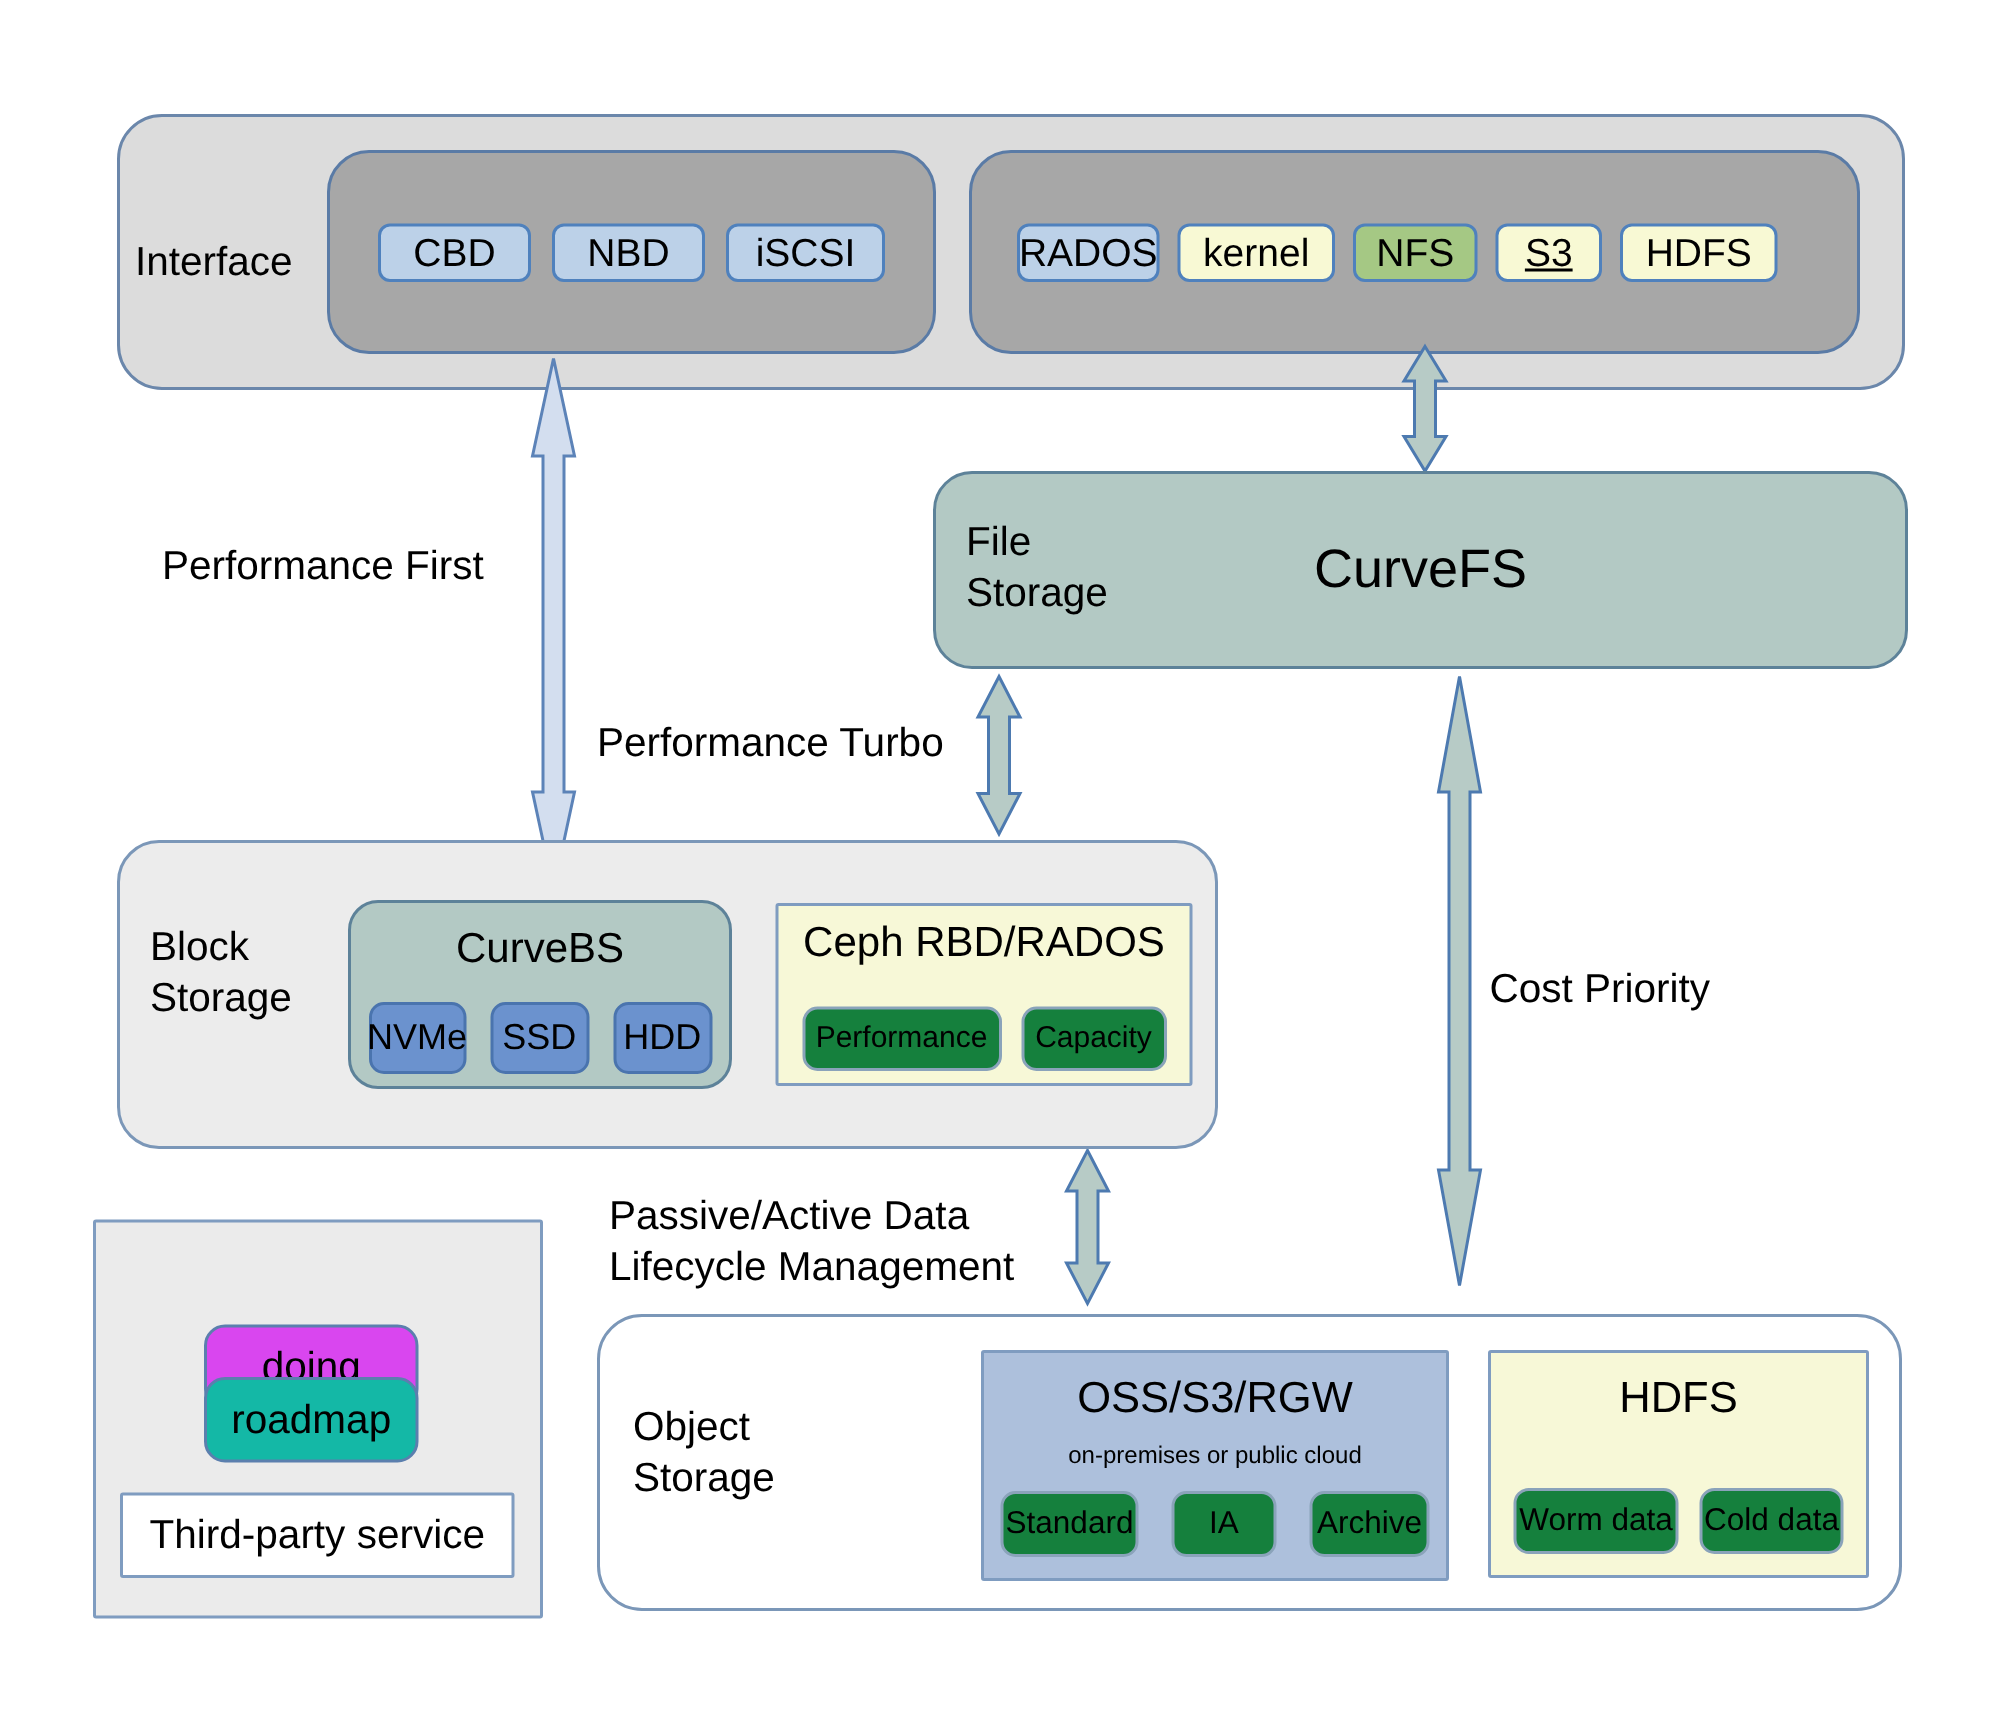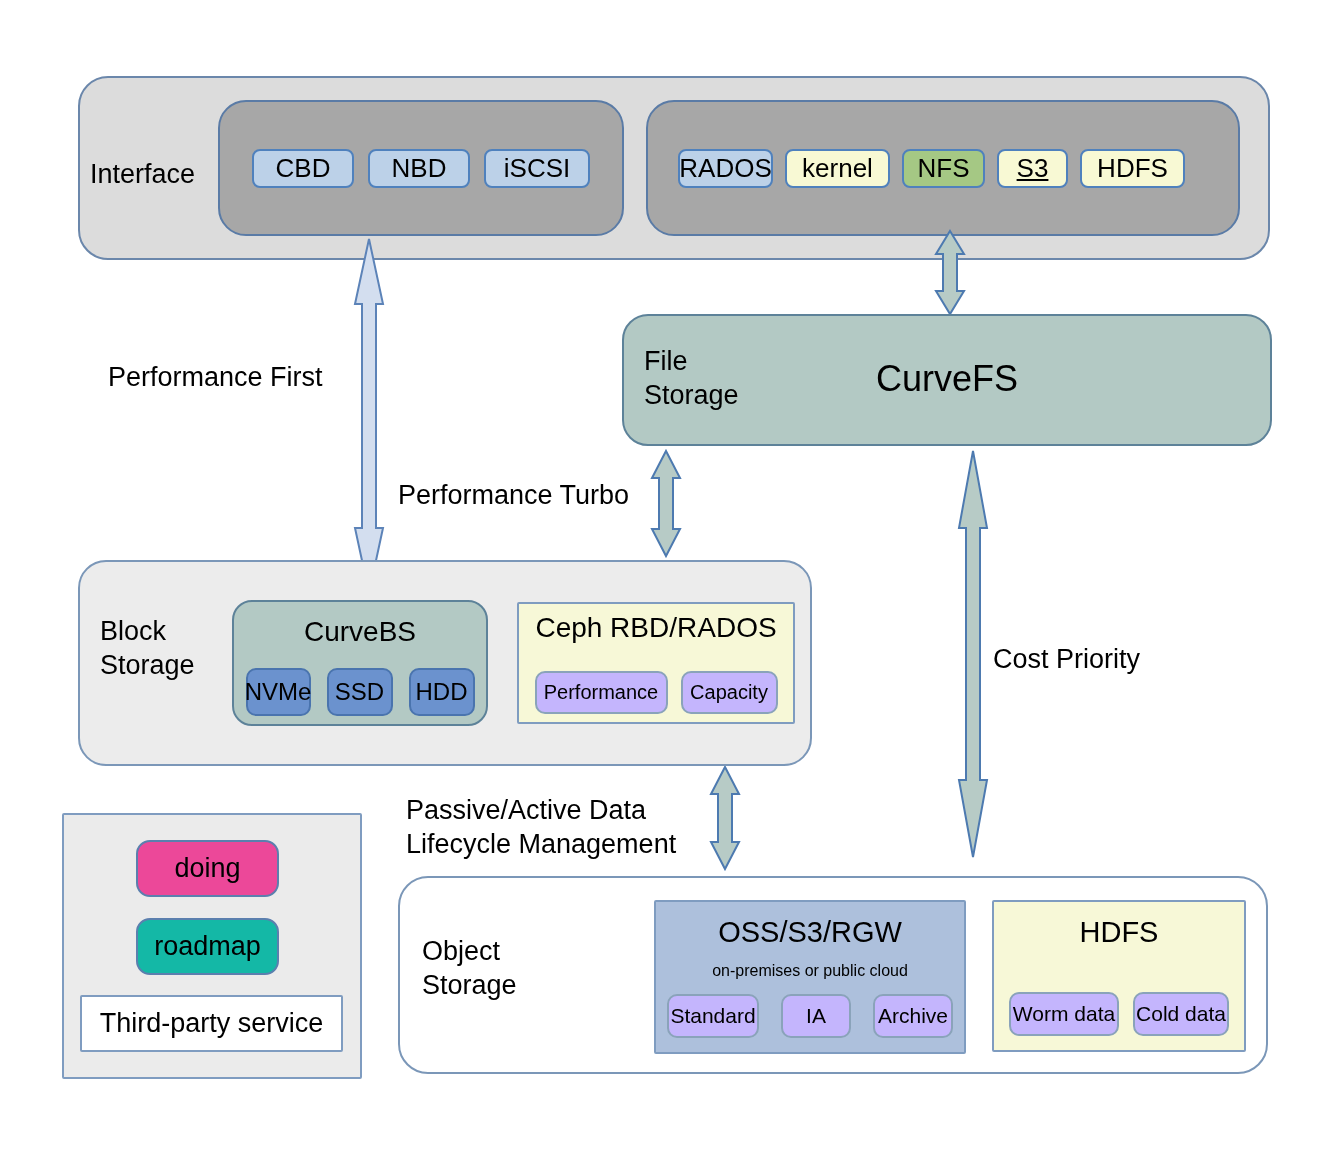--- a/index.html
+++ b/index.html
@@ -27,28 +27,28 @@
   .chip-blue{background:#bcd1e8;}
   .chip-yellow{background:#f8f9d4;}
   .chip-green{background:#a5c884;}
   .device-chip{
     display:flex;align-items:center;justify-content:center;
     font-size:24px;background:#6b92ce;border:2px solid #4a74ae;border-radius:10px;
     box-sizing:border-box;white-space:nowrap;
   }
   .sub-chip{
     display:flex;align-items:center;justify-content:center;
-    font-size:21px;background:#c4b5fd;border:2px solid #8aa3ba;border-radius:10px;
+    font-size:21px;background:#15803d;border:2px solid #8aa3ba;border-radius:10px;
     box-sizing:border-box;white-space:nowrap;
   }
   .legend-chip{
     display:flex;align-items:center;justify-content:center;
     font-size:27px;border:2px solid #5b7fae;border-radius:14px;box-sizing:border-box;
   }
-  .legend-chip.green{background:#ec4899;}
+  .legend-chip.green{background:#d946ef;margin-top:43px;}
   .legend-chip.yellow{background:#14b8a6;}
   .legend-white{
     display:flex;align-items:center;justify-content:center;
     font-size:27px;background:#ffffff;border:2px solid #7f9cc0;border-radius:2px;box-sizing:border-box;
   }
   
   .lbl{font-size:27px;line-height:34px;}
   .title-28{font-size:28px;text-align:center;}
   .big-title{font-size:36px;}
   .small-note{font-size:16px;text-align:center;}

